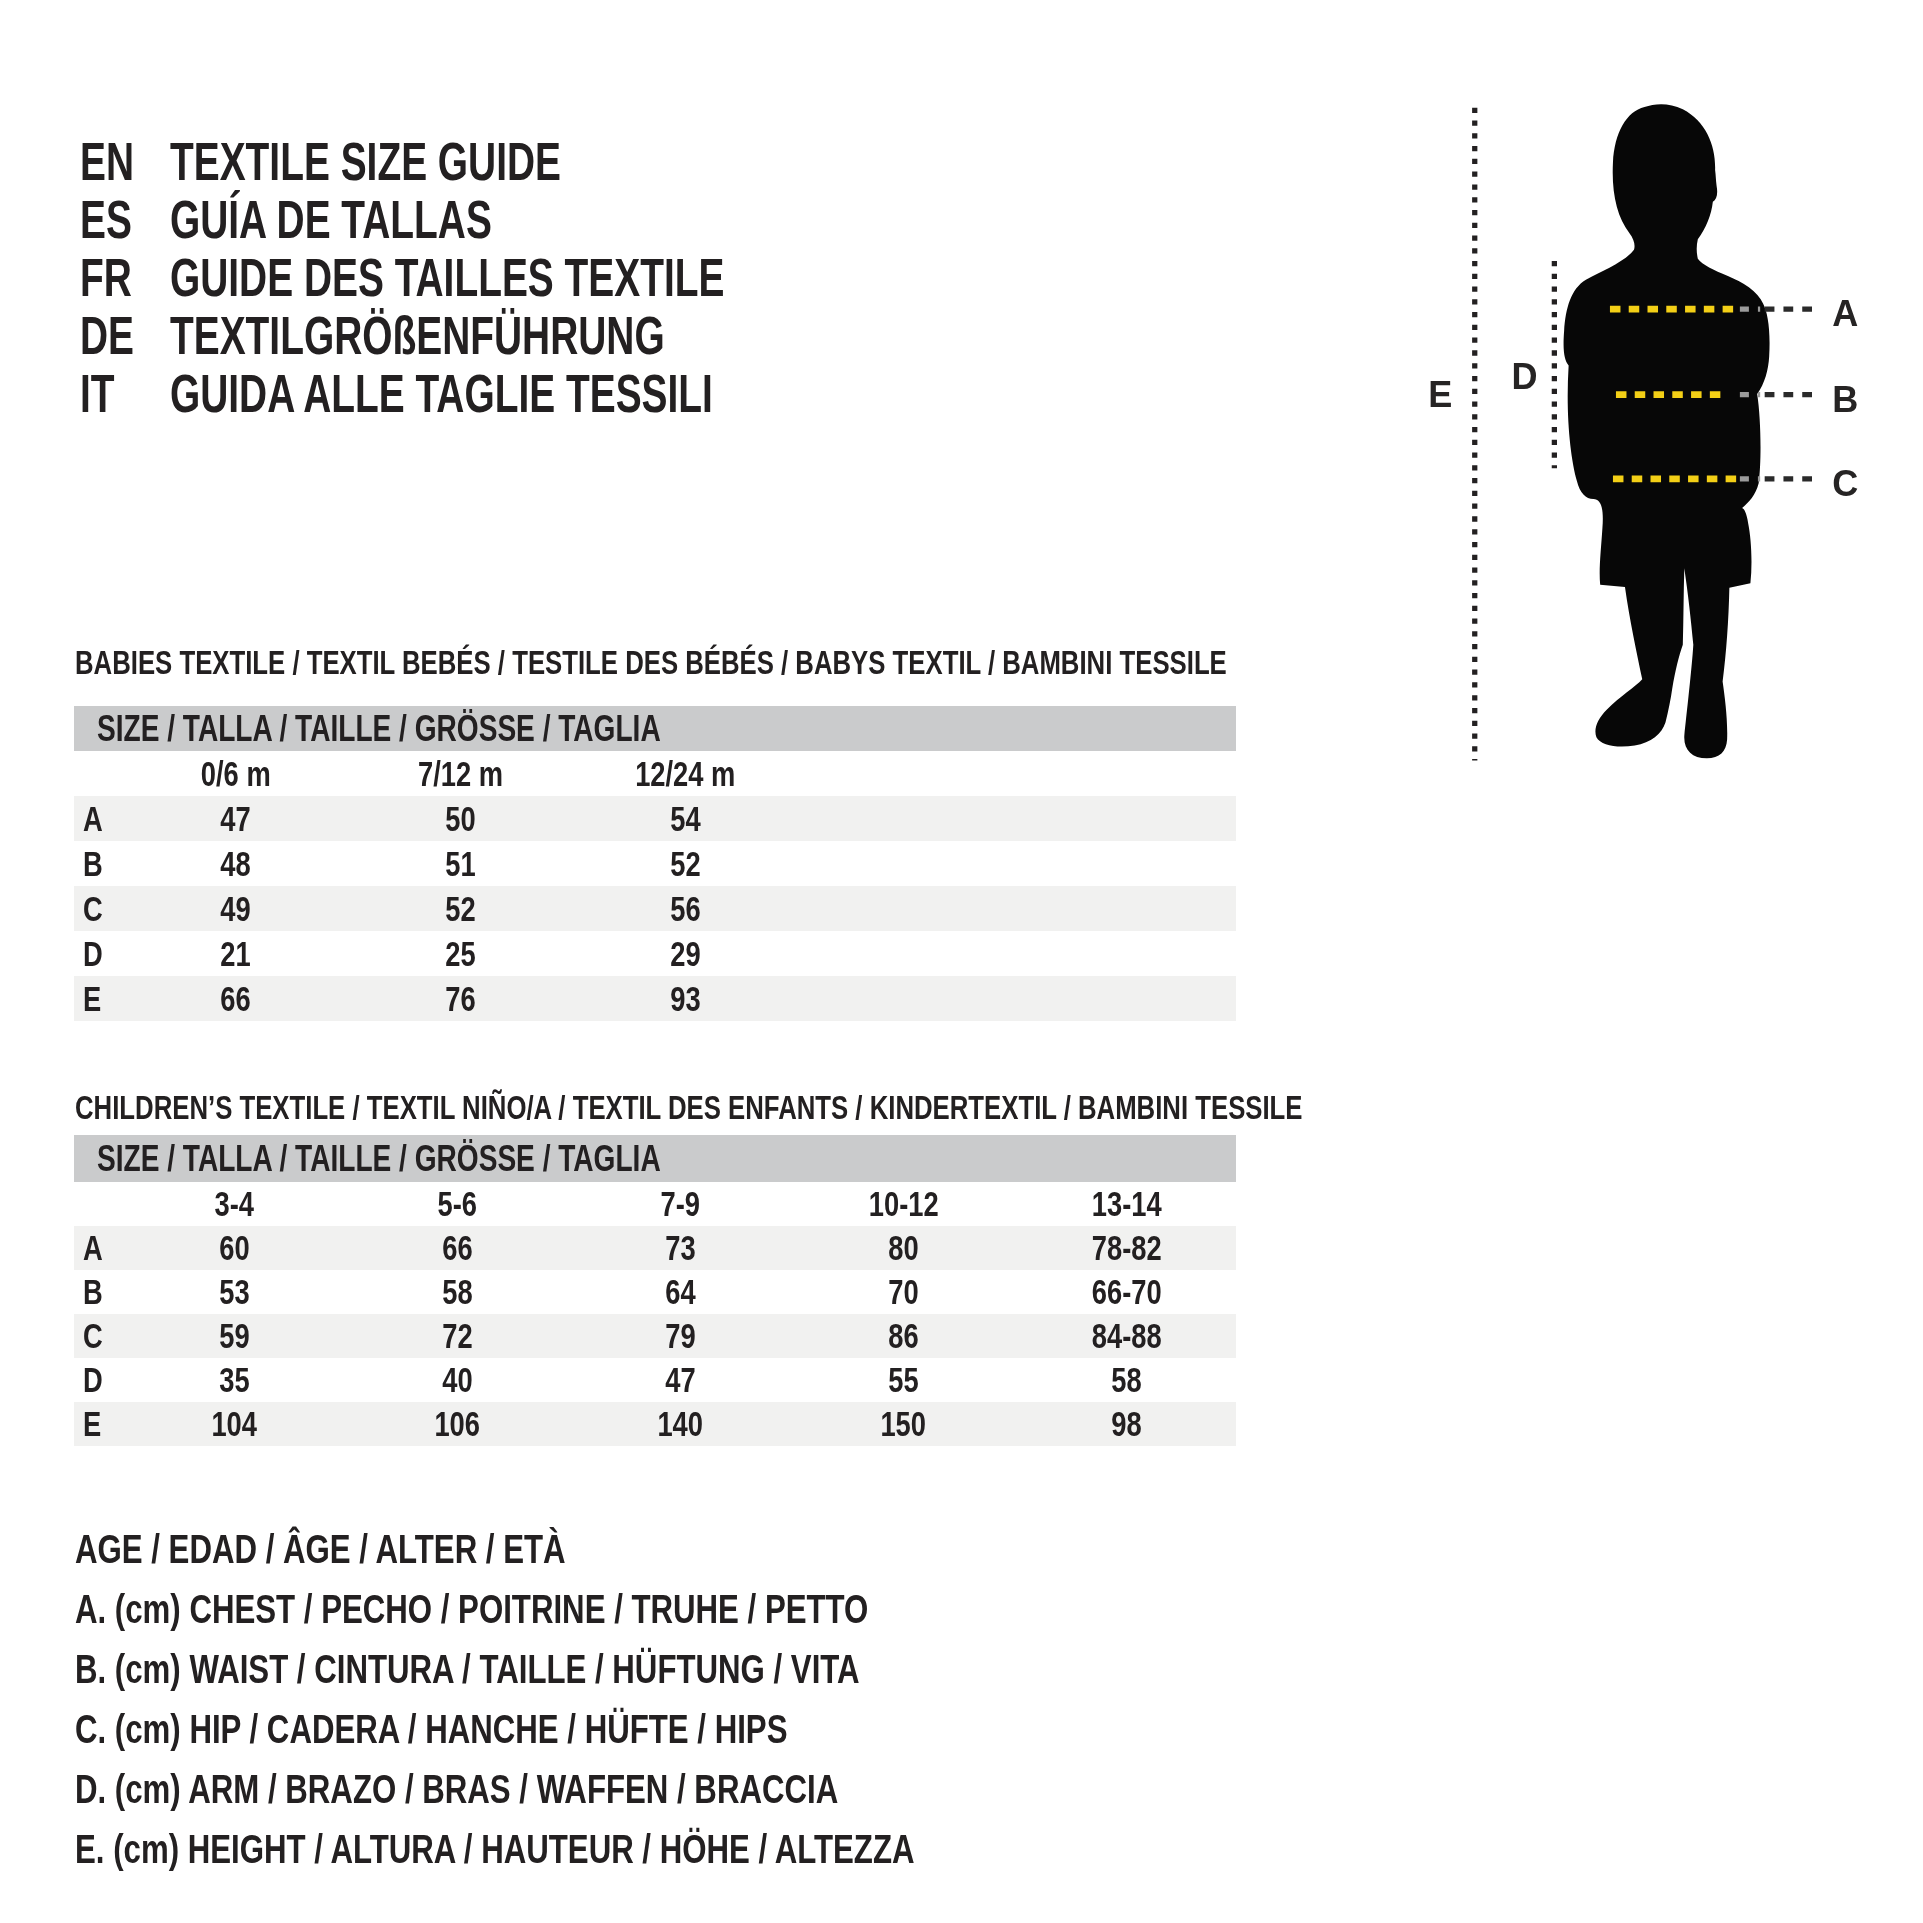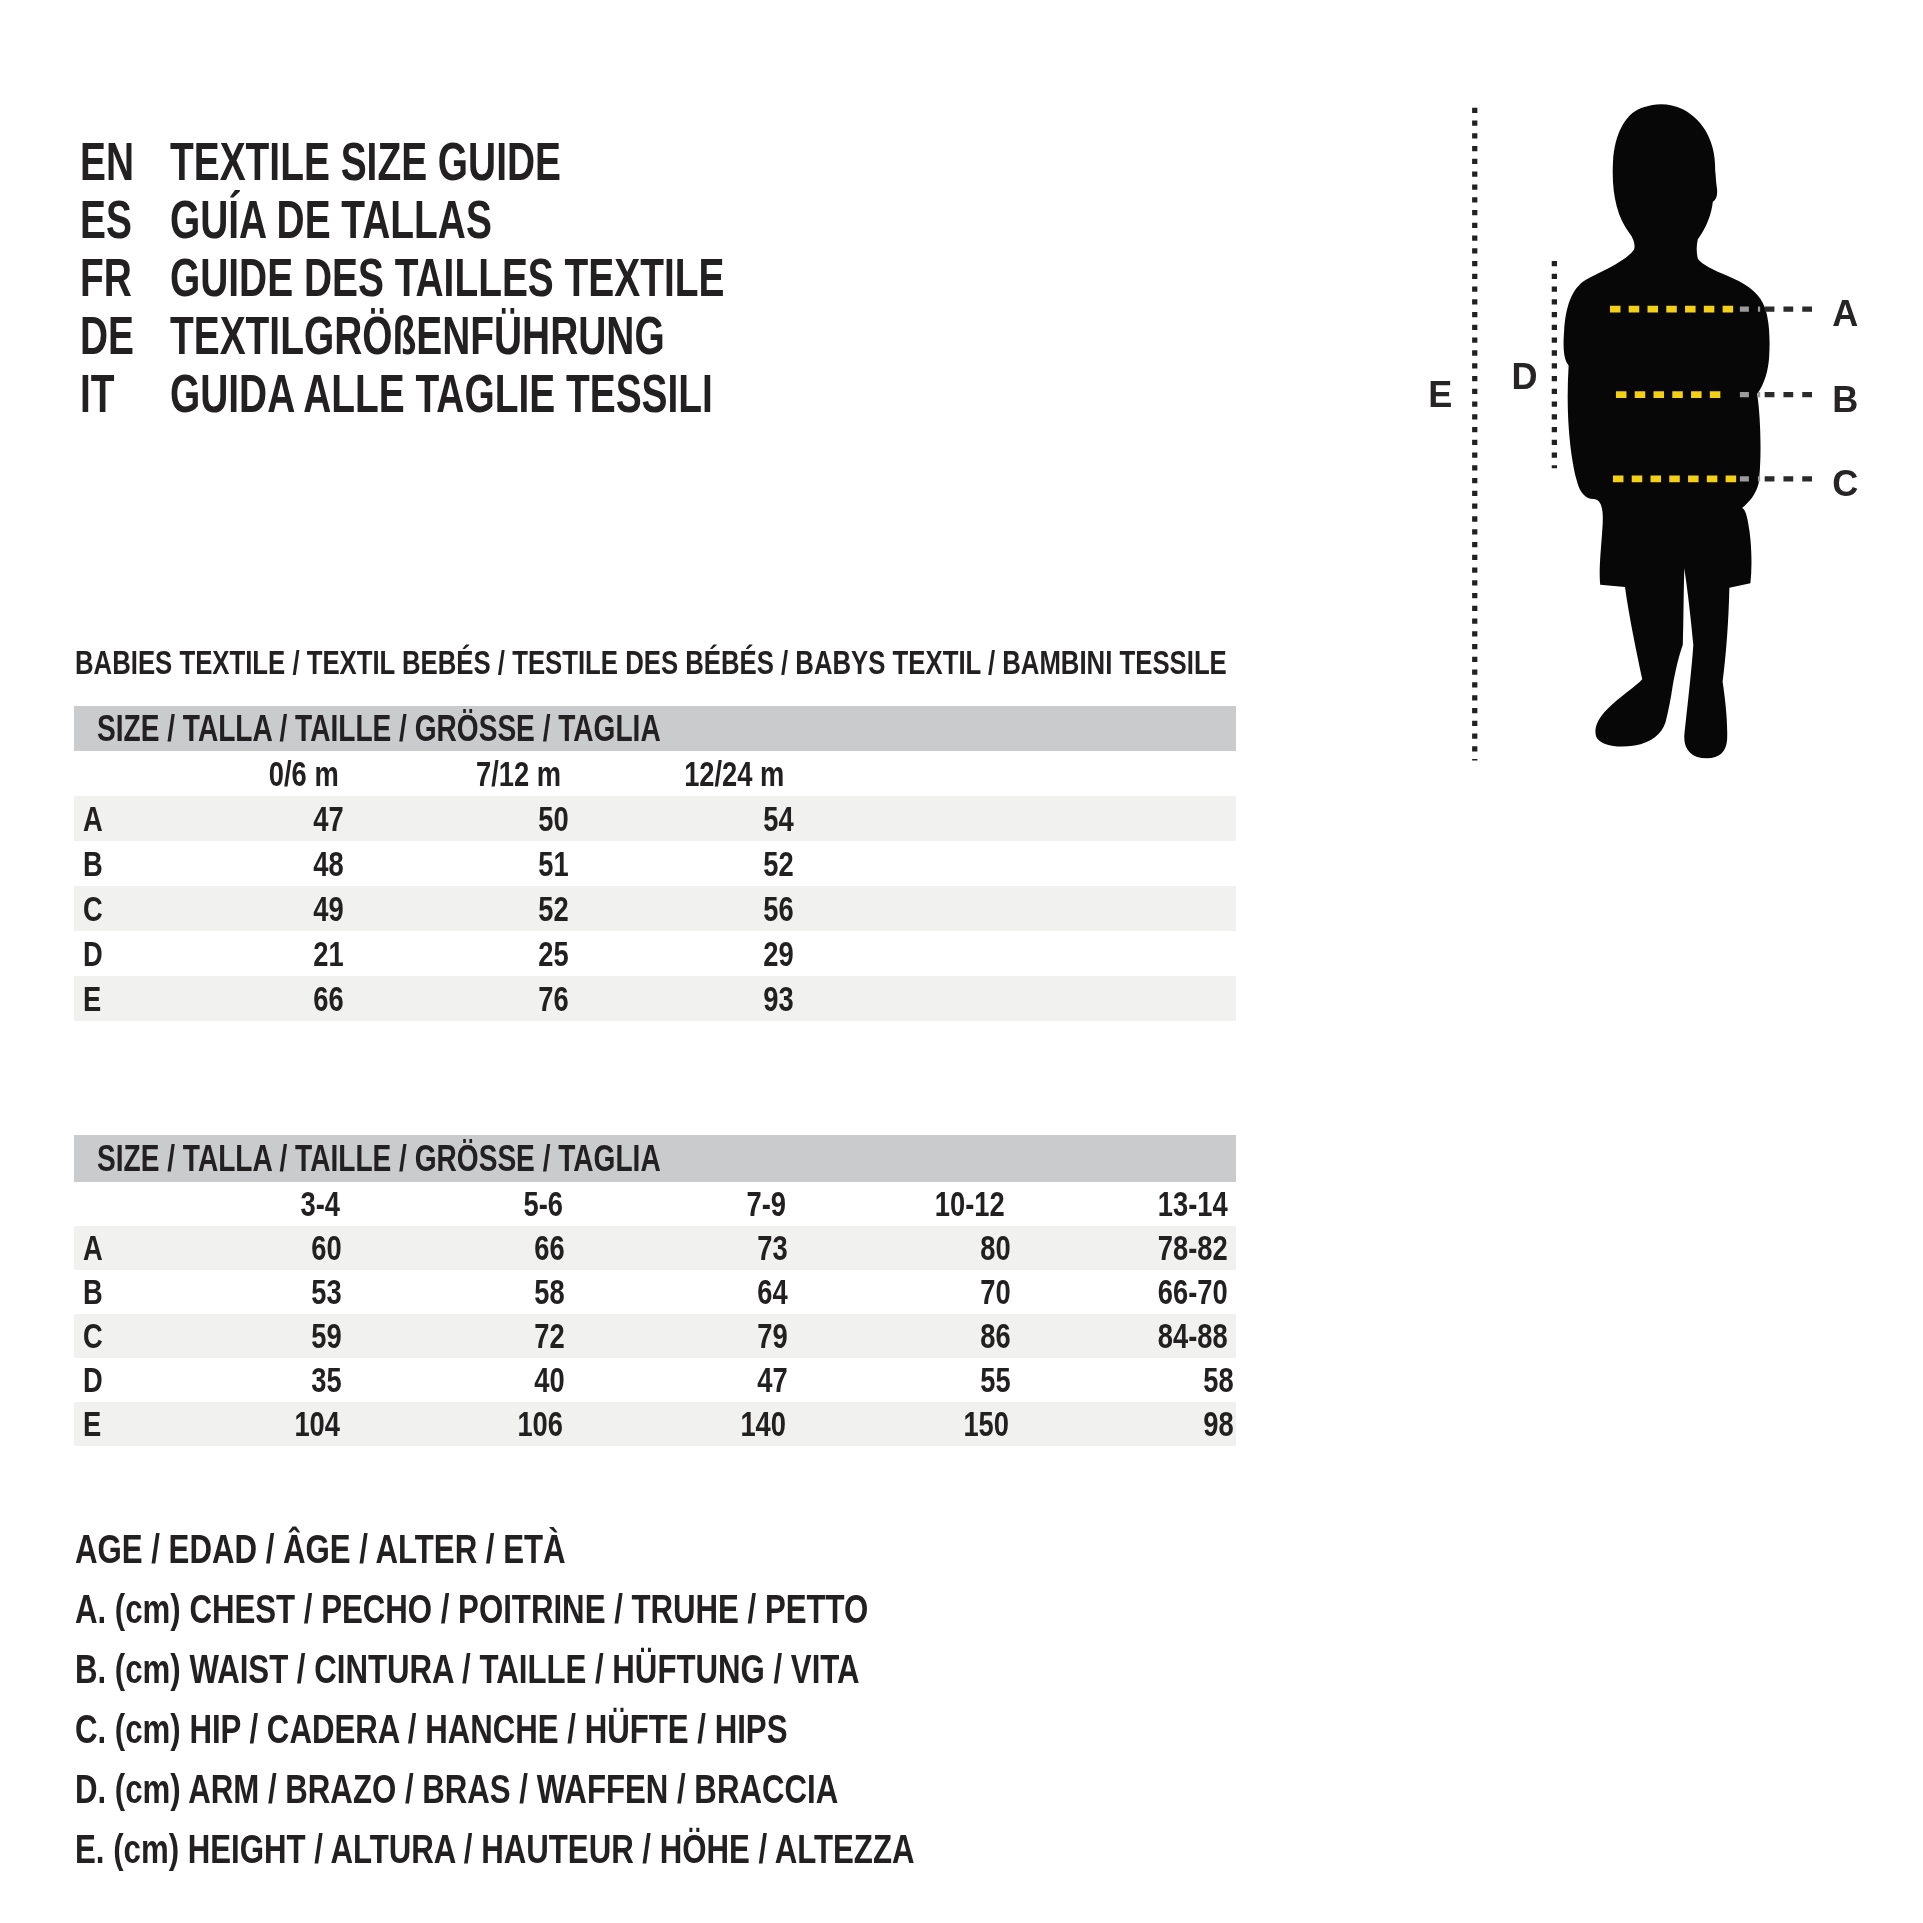--- a/index.html
+++ b/index.html
@@ -38,21 +38,21 @@
   .sg-table.babies{top:706px;}
   .sg-table.children{top:1135px;}
   .size-bar{background:var(--header_bar_gray,#cacbcc);padding-left:23px;font-size:36px;}
   .babies .size-bar{height:45px;line-height:45px;}
   .children .size-bar{height:47px;line-height:47px;}
   .trow{display:grid;align-items:center;font-size:35px;}
   .babies .trow{grid-template-columns:49px 225px 225px 225px;height:45px;}
   .children .trow{grid-template-columns:49px 223px 223px 223px 223px 223px;height:44px;}
   .trow.shade{background:var(--row_band_gray,#f1f1f0);}
   .tl{padding-left:9px;text-align:left;}
-  .tc{text-align:right;}
+  .tc{text-align:center;}
 
   
   .legend-block{position:absolute;left:75px;top:1519px;width:1278px;}
   .legend-line{height:60px;line-height:60px;font-size:40px;}
 
   
   .figure{position:absolute;left:1413px;top:98px;width:466px;height:676px;}
   .sil{fill:var(--silhouette_black,#070707);}
   .vdots{stroke:var(--text_ink,#232021);stroke-width:7;stroke-dasharray:7 10;fill:none;}
   .ydash{stroke:var(--accent_yellow,#f3cf16);stroke-width:9;stroke-dasharray:14 11;fill:none;}
@@ -191,20 +191,21 @@
       <div class="tc"><span class="cx">29</span></div>
     </div>
     <div class="trow shade">
       <div class="tl"><span class="cxl">E</span></div>
       <div class="tc"><span class="cx">66</span></div>
       <div class="tc"><span class="cx">76</span></div>
       <div class="tc"><span class="cx">93</span></div>
     </div>
   </div>
 
+  <div class="section-title children"><span class="cxl">CHILDREN’S TEXTILE / TEXTIL NIÑO/A / TEXTIL DES ENFANTS / KINDERTEXTIL / BAMBINI TESSILE</span></div>
 
   <div class="sg-table children">
     <div class="size-bar"><span class="cxl">SIZE / TALLA / TAILLE / GRÖSSE / TAGLIA</span></div>
     <div class="trow">
       <div class="tl"></div>
       <div class="tc"><span class="cx">3-4</span></div>
       <div class="tc"><span class="cx">5-6</span></div>
       <div class="tc"><span class="cx">7-9</span></div>
       <div class="tc"><span class="cx">10-12</span></div>
       <div class="tc"><span class="cx">13-14</span></div>

